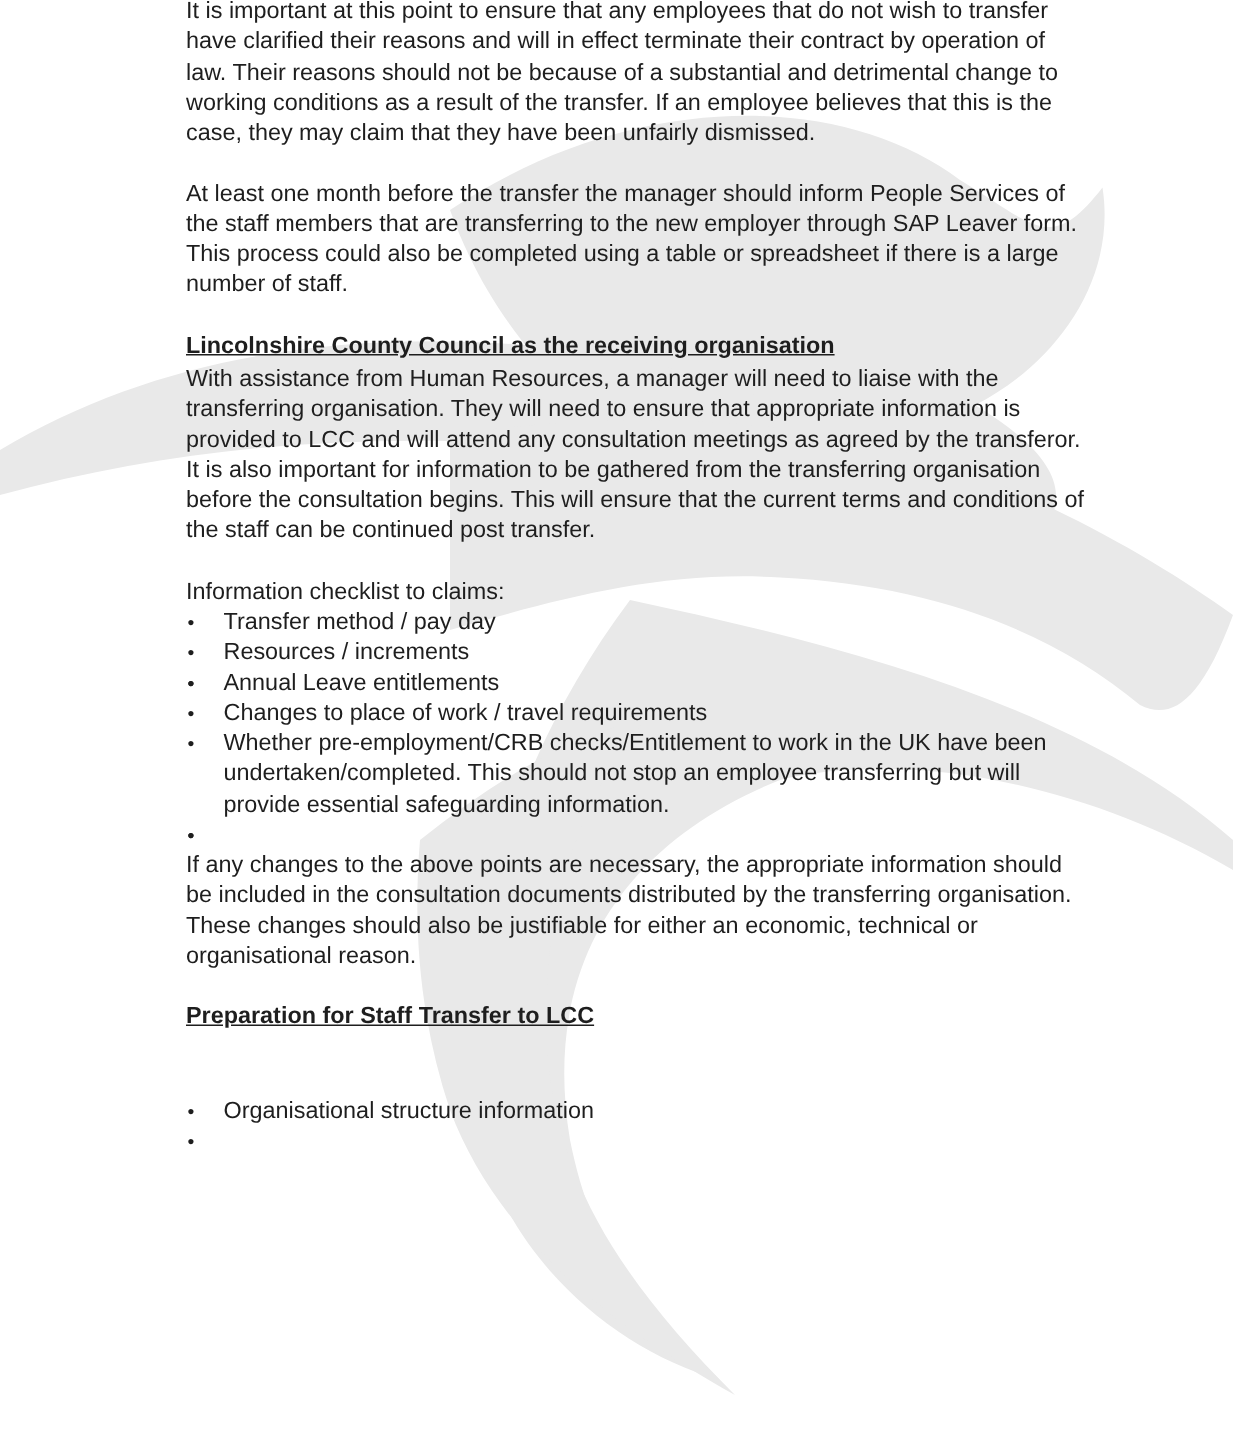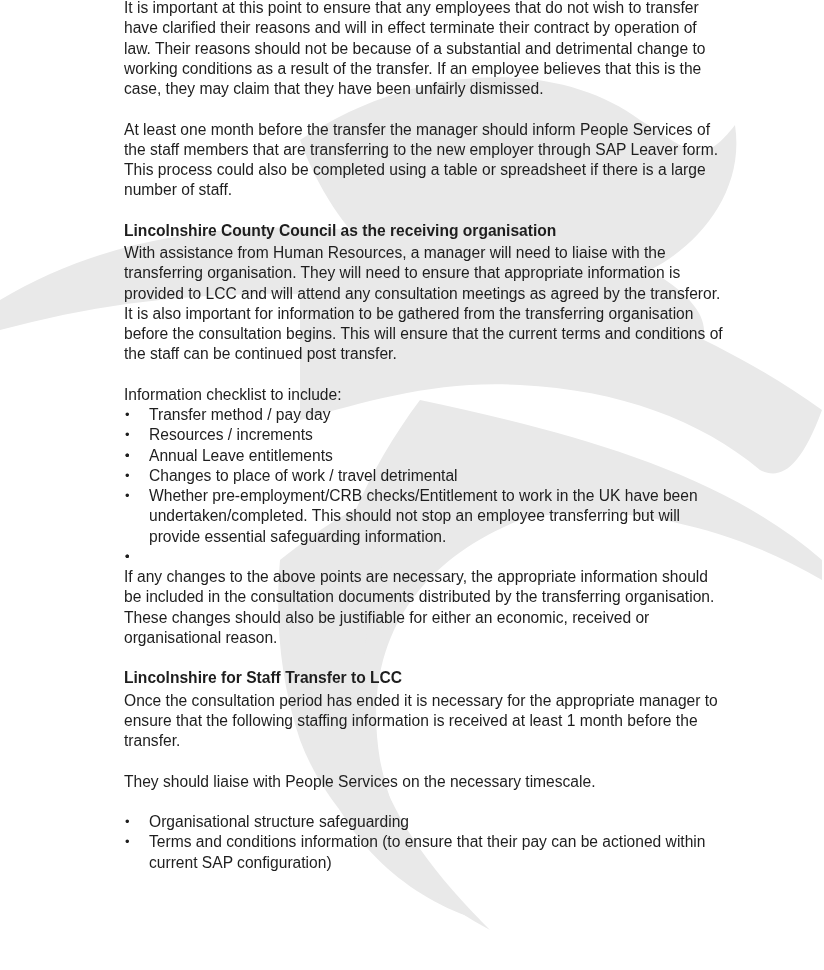--- a/index.html
+++ b/index.html
@@ -9,21 +9,21 @@
     font-family: "Liberation Sans", sans-serif;
     color: #1e1e1e;
   }
   .watermark { position: absolute; left: 0; top: 0; width: 824px; height: 970px; z-index: 0; }
   .page {
     position: absolute; left: 124px; top: -2px; width: 600px; z-index: 1;
     font-size: 15.6px; line-height: 20.25px;
   }
   p { margin: 0; }
   .gap { height: 20.25px; }
-  h2 { margin: 0; font-size: 15.6px; font-weight: bold; line-height: 20.25px; padding-bottom: 2px; }
+  h2 { margin: 0; font-size: 15.6px; font-weight: bold; line-height: 20.25px; padding-bottom: 2px; text-decoration: underline; }
   ul { list-style: none; margin: 0; padding: 0; }
   li { position: relative; padding-left: 25px; }
   li .bullet { position: absolute; left: 1px; top: 0; font-size: 13px; }
 </style>
 </head>
 <body>
 
 <svg class="watermark" viewBox="0 0 824 970" xmlns="http://www.w3.org/2000/svg">
   <g fill="#e9e9e9">
 
@@ -42,37 +42,35 @@
 
 <div class="page">
   <p>It is important at this point to ensure that any employees that do not wish to transfer have clarified their reasons and will in effect terminate their contract by operation of law.  Their reasons should not be because of a substantial and detrimental change to working conditions as a result of the transfer. If an employee believes that this is the case, they may claim that they have been unfairly dismissed.</p>
   <div class="gap"></div>
   <p>At least one month before the transfer the manager should inform People Services of the staff members that are transferring to the new employer through SAP Leaver form.  This process could also be completed using a table or spreadsheet if there is a large number of staff.</p>
   <div class="gap"></div>
 
   <h2>Lincolnshire County Council as the receiving organisation</h2>
   <p>With assistance from Human Resources, a manager will need to liaise with the transferring organisation.  They will need to ensure that appropriate information is provided to LCC and will attend any consultation meetings as agreed by the transferor.  It is also important for information to be gathered from the transferring organisation before the consultation begins.  This will ensure that the current terms and conditions of the staff can be continued post transfer.</p>
   <div class="gap"></div>
-  <p>Information checklist to include:</p>
+  <p>Information checklist to claims:</p>
   <ul>
     <li><span class="bullet">•</span><span>Transfer method / pay day</span></li>
     <li><span class="bullet">•</span><span>Resources / increments</span></li>
     <li><span class="bullet">•</span></li>
     <li><span class="bullet">•</span><span>Annual Leave entitlements</span></li>
-    <li><span class="bullet">•</span><span>Changes to place of work / travel detrimental</span></li>
+    <li><span class="bullet">•</span><span>Changes to place of work / travel requirements</span></li>
     <li><span class="bullet">•</span><span>Whether pre-employment/CRB checks/Entitlement to work in the UK have been undertaken/completed. This should not stop an employee transferring but will provide essential safeguarding information.</span></li>
     <li><span class="bullet">•</span></li>
     <li><span class="bullet">•</span></li>
   </ul>
   <div class="gap"></div>
-  <p>If any changes to the above points are necessary, the appropriate information should be included in the consultation documents distributed by the transferring organisation.  These changes should also be justifiable for either an economic, received or organisational reason.</p>
+  <p>If any changes to the above points are necessary, the appropriate information should be included in the consultation documents distributed by the transferring organisation.  These changes should also be justifiable for either an economic, technical or organisational reason.</p>
   <div class="gap"></div>
 
-  <h2>Lincolnshire for Staff Transfer to LCC</h2>
-  <p>Once the consultation period has ended it is necessary for the appropriate manager to ensure that the following staffing information is received at least 1 month before the transfer.</p>
+  <h2>Preparation for Staff Transfer to LCC</h2>
   <div class="gap"></div>
-  <p>They should liaise with People Services on the necessary timescale.</p>
   <div class="gap"></div>
   <ul>
-    <li><span class="bullet">•</span><span>Organisational structure safeguarding</span></li>
-    <li><span class="bullet">•</span><span>Terms and conditions information (to ensure that their pay can be actioned within current SAP configuration)</span></li>
+    <li><span class="bullet">•</span><span>Organisational structure information</span></li>
+    <li><span class="bullet">•</span></li>
   </ul>
 </div>
 
 </body></html>

